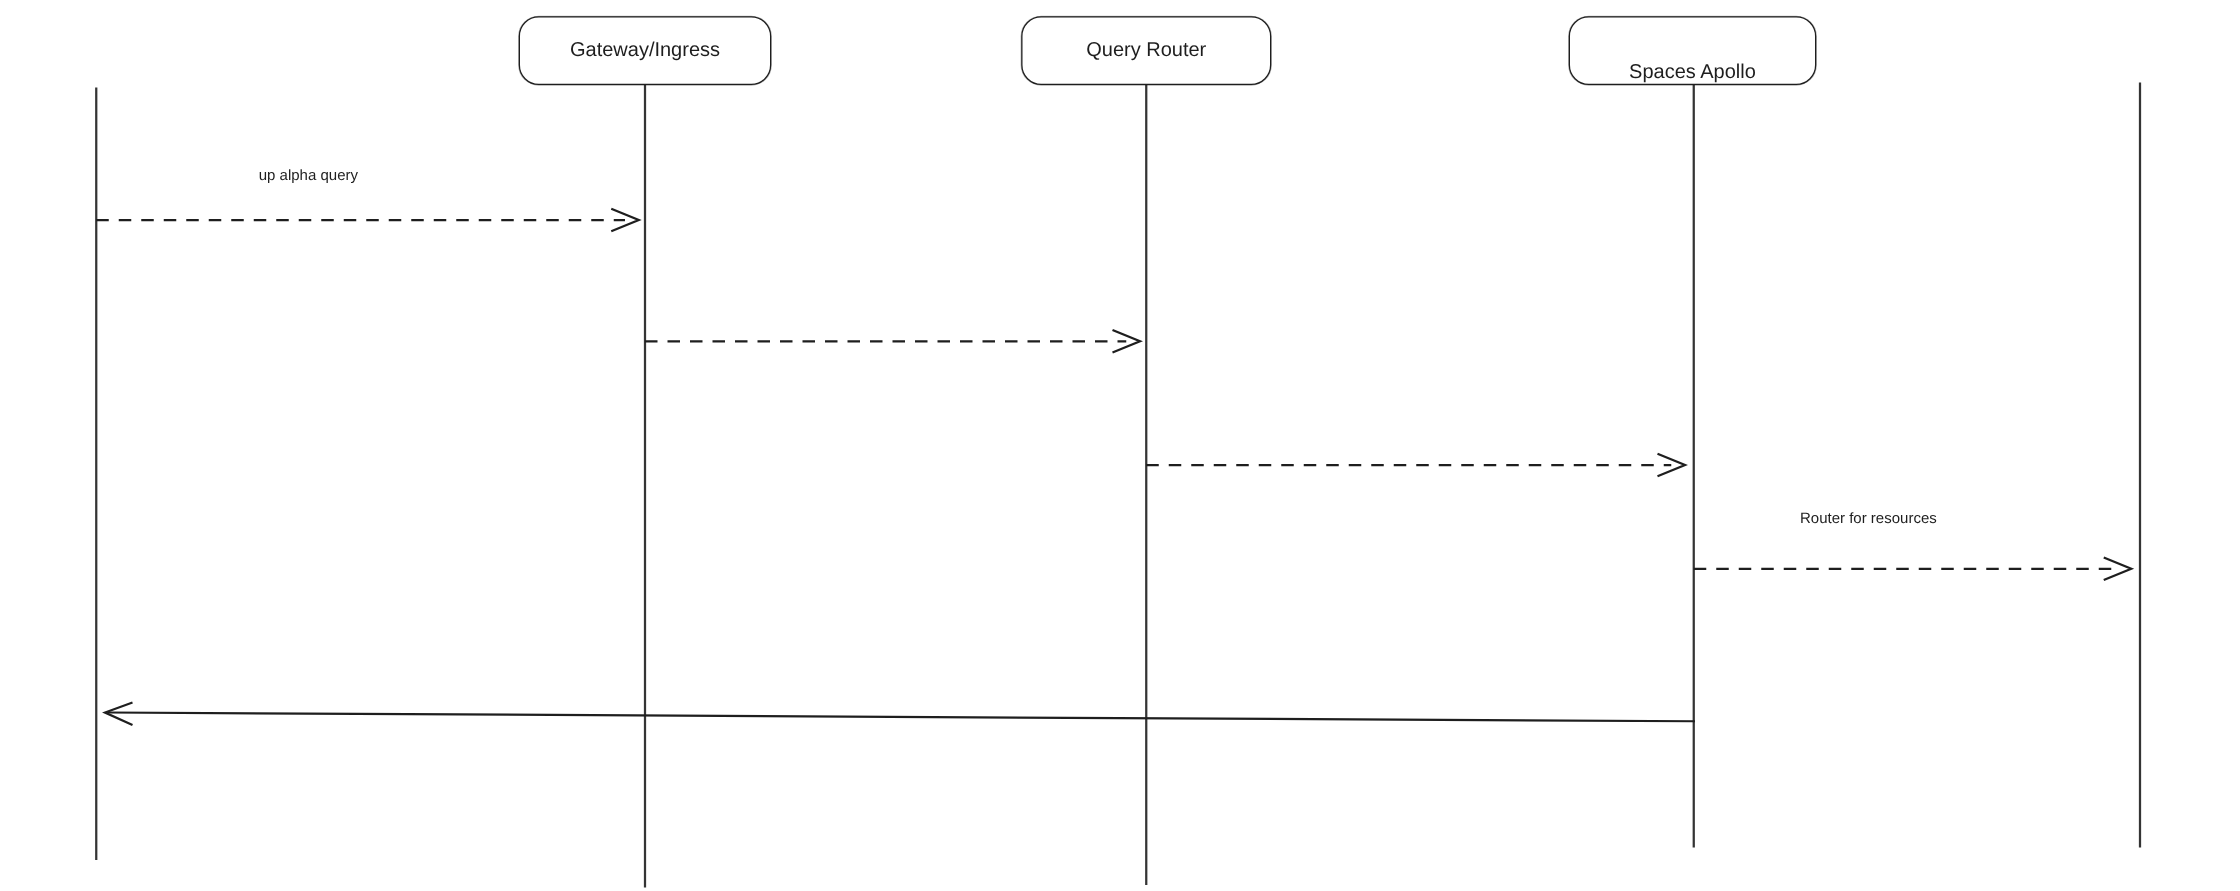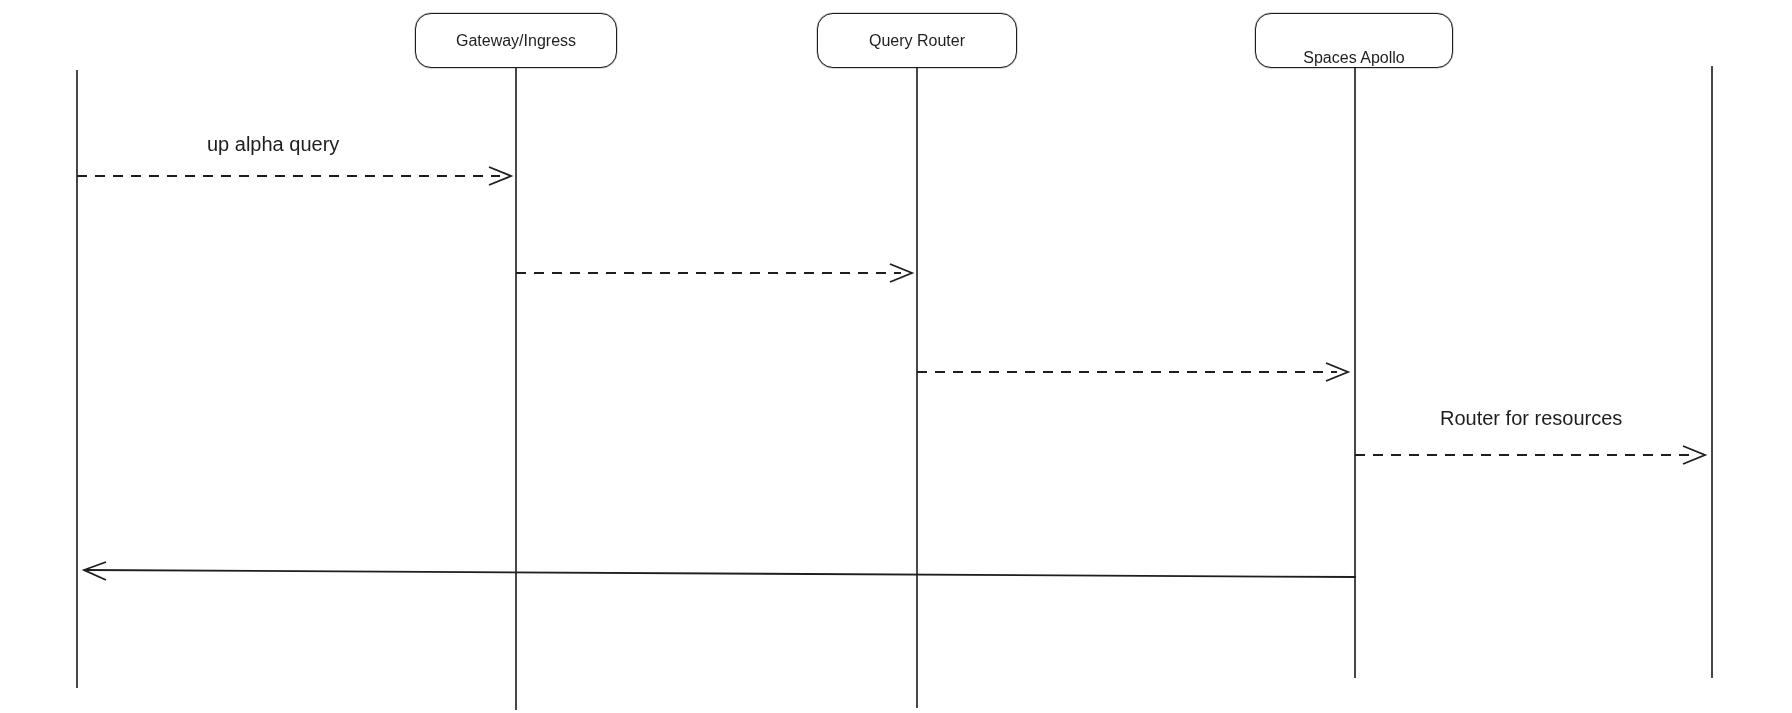--- a/index.html
+++ b/index.html
@@ -36,21 +36,21 @@
     justify-content: center;
     box-shadow: 0 0 0 0.5px rgba(30,30,30,0.35);
   }
   .actor-box span {
     font-size: 16px;
     color: #1e1e1e;
     white-space: nowrap;
   }
   .msg-label {
     position: absolute;
-    font-size: 20px;
+    font-size: 12px;
     color: #1e1e1e;
     white-space: nowrap;
   }
 </style>
 </head>
 <body>
 
 <div class="canvas">
 
   <svg class="diagram-svg" viewBox="0 0 1792 713">

